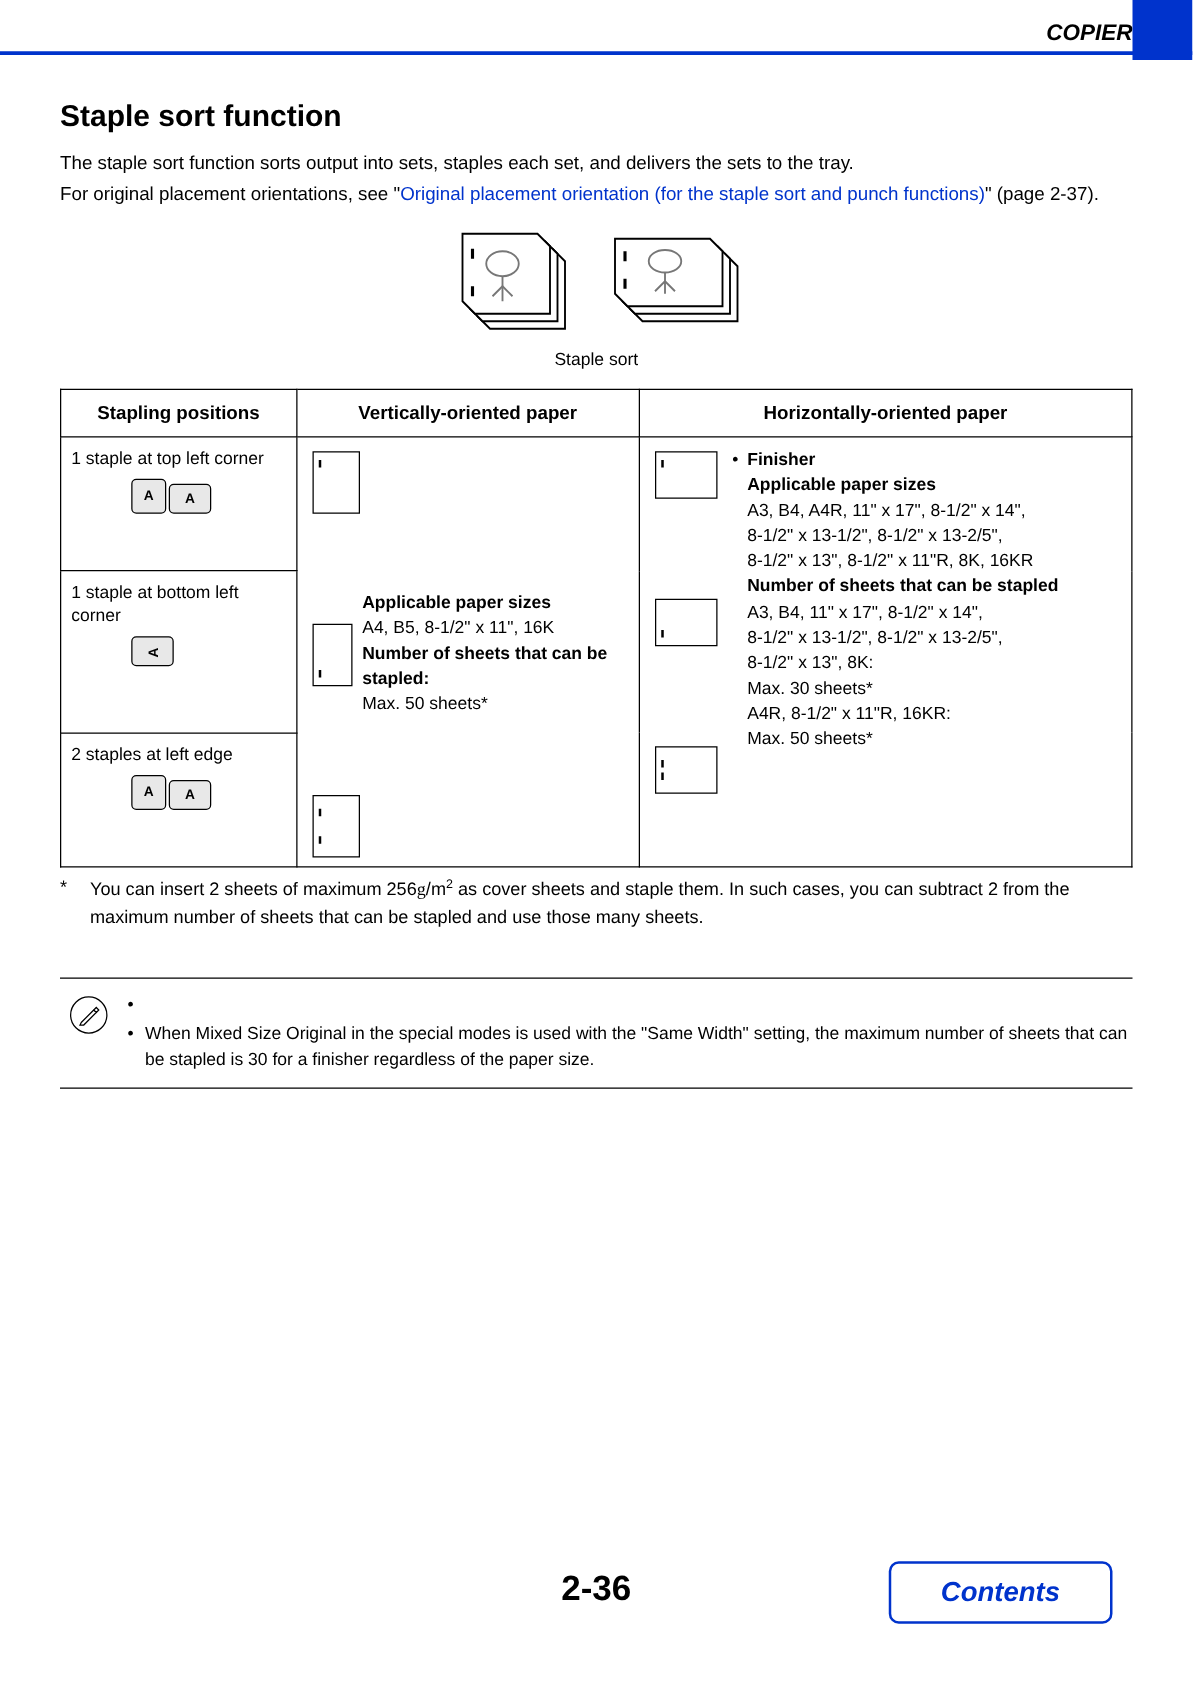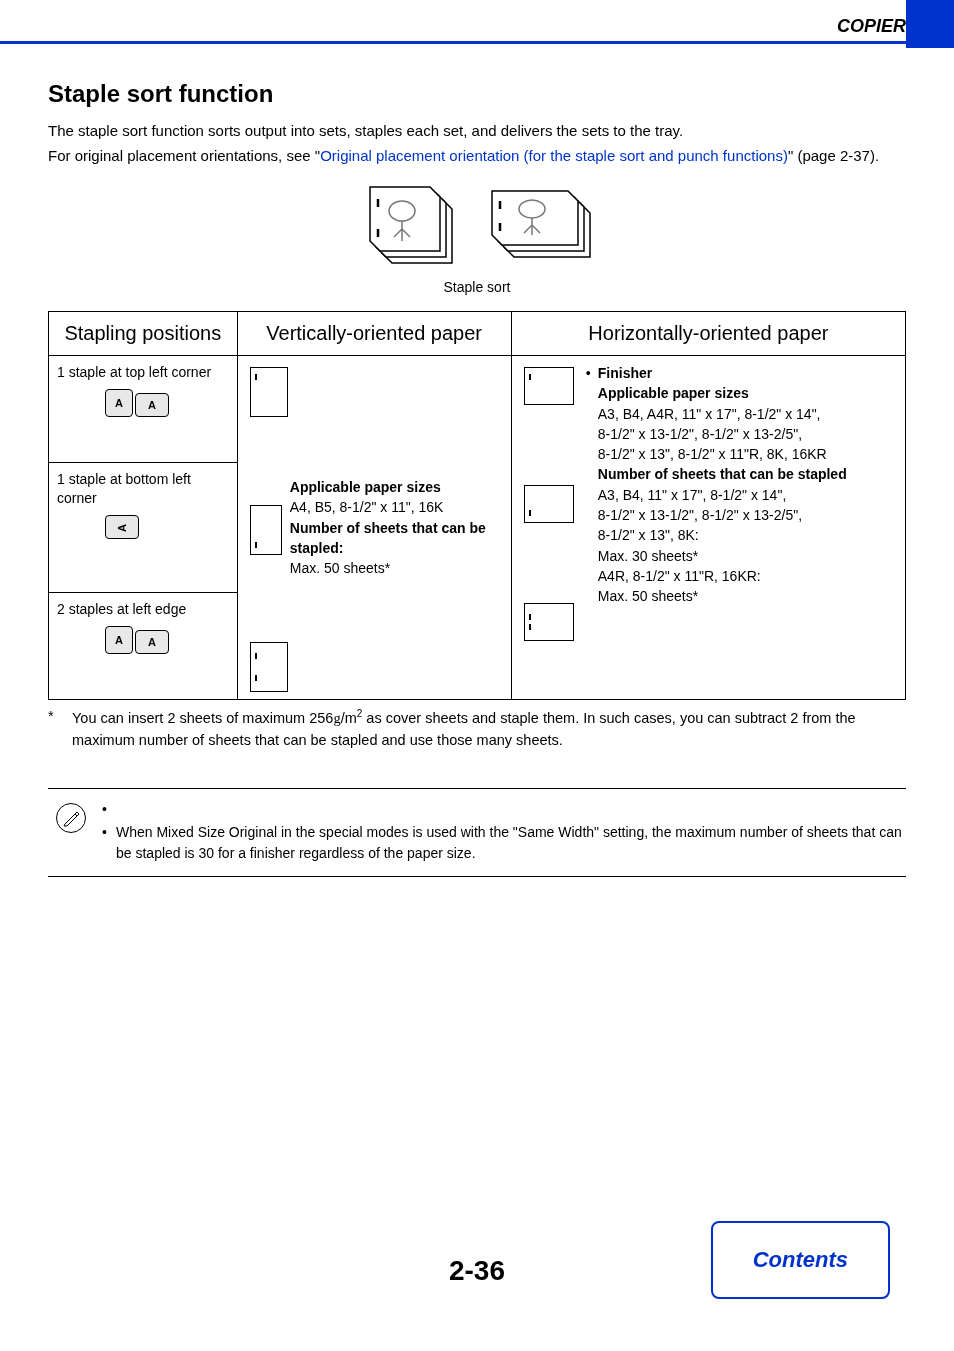--- a/index.html
+++ b/index.html
@@ -29,21 +29,21 @@
       gap: 16px;
       margin: 18px 0 4px 0;
     }
     .illus-caption { text-align: center; font-size: 14px; margin-bottom: 16px; }
     .table {
       border: 1px solid #000;
       width: 100%;
       border-collapse: collapse;
       margin-top: 12px;
     }
-    .table th { font-size: 20px; font-weight: normal; text-align: center; padding: 10px 8px; border: 1px solid #000; }
+    .table th { font-size: 15px; font-weight: bold; text-align: center; padding: 10px 8px; border: 1px solid #000; }
     .table td { vertical-align: top; padding: 7px 8px; border: 1px solid #000; font-size: 14px; }
     .staple-cell { padding-bottom: 16px; }
     .staple-cell .label { margin-bottom: 8px; display: block; line-height: 1.3; }
     .footnote { display: flex; margin-top: 6px; font-size: 14.5px; line-height: 1.5; }
     .footnote .mark { width: 24px; flex-shrink: 0; }
     .note-block {
       border-top: 1px solid #000;
       border-bottom: 1px solid #000;
       margin-top: 36px;
       padding: 10px 0 10px 0;
@@ -59,21 +59,21 @@
     .note-bullets { font-size: 14px; line-height: 1.5; }
     .note-bullets .bullet { display: flex; margin-bottom: 2px; }
     .note-bullets .dot { width: 14px; flex-shrink: 0; }
     .page-num {
       position: absolute; bottom: 64px; left: 0; right: 0;
       text-align: center; font-size: 28px; font-weight: bold;
     }
     .contents-btn {
       position: absolute; bottom: 52px; right: 64px;
       border: 2px solid #0033cc; border-radius: 8px;
-      padding: 24px 40px; color: #0033cc;
+      padding: 10px 40px; color: #0033cc;
       font-size: 22px; font-weight: bold; font-style: italic;
     }
     .cell-icons { display: flex; gap: 2px; margin-left: 48px; }
     .cell-icon-box {
       border: 1.5px solid #000; border-radius: 4px; width: 28px; height: 28px;
       display: flex; align-items: center; justify-content: center;
       background: #e8e8e8; font-size: 11px; font-weight: bold;
     }
     .ic-row { display: flex; align-items: flex-start; gap: 8px; }
     .small-page { border: 1.5px solid #000; width: 38px; height: 50px; position: relative; margin: 4px 0 0 4px; }

